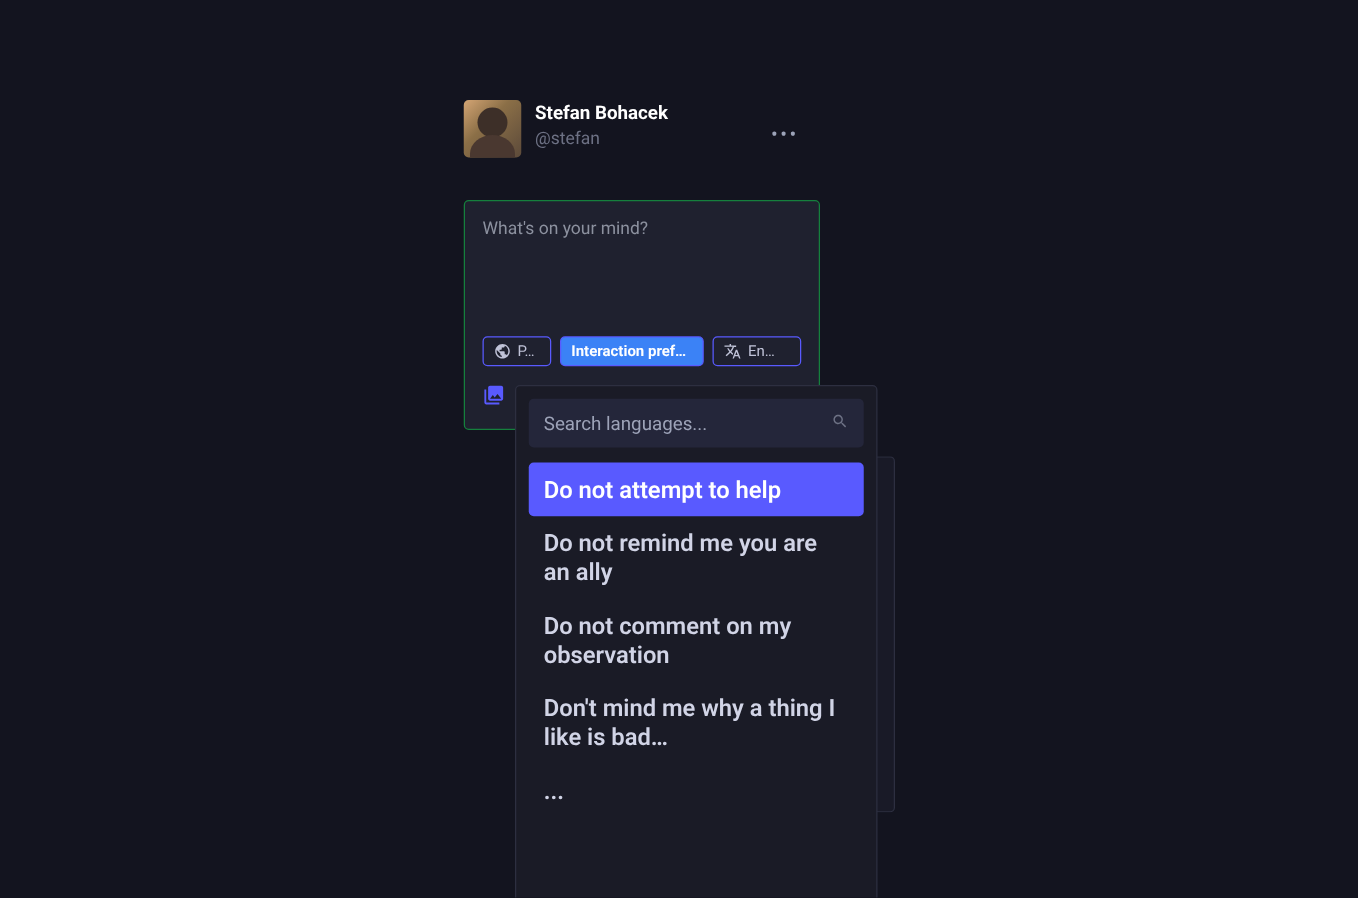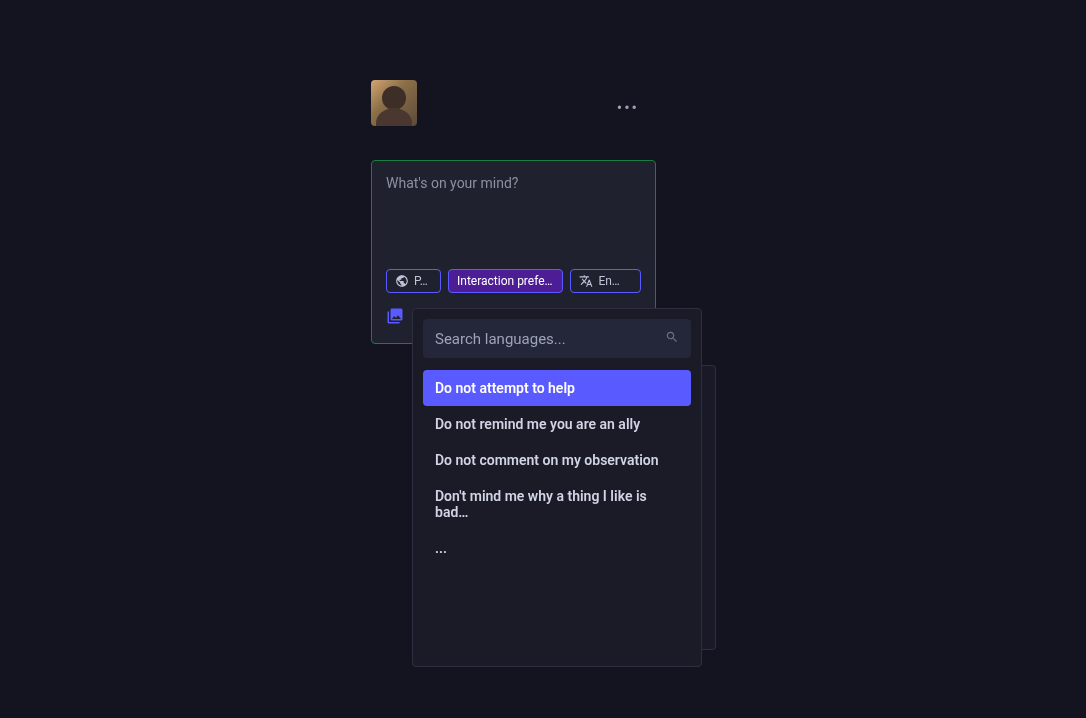--- a/index.html
+++ b/index.html
@@ -104,24 +104,24 @@
       border: 1px solid #595aff;
       border-radius: 4px;
       padding: 4px 8px;
       font-size: 12px;
       color: #c0c3d8;
       cursor: pointer;
       white-space: nowrap;
       overflow: hidden;
     }
     .pill.active {
-      background-color: #4c1d95;
+      background-color: #3b82f6;
       border-color: #595aff;
       color: #ffffff;
-      font-weight: 400;
+      font-weight: 700;
     }
     .pill-text {
       overflow: hidden;
       text-overflow: ellipsis;
     }
     .pill-privacy {
       width: 56px;
     }
     .pill-interaction {
       width: 118px;
@@ -171,21 +171,21 @@
       color: #6d7184;
     }
     .option-list {
       display: flex;
       flex-direction: column;
       gap: 0;
     }
     .option-item {
       padding: 10px 12px;
       color: #d1d4e6;
-      font-size: 14px;
+      font-size: 19px;
       font-weight: 600;
       border-radius: 4px;
       cursor: pointer;
     }
     .option-item.selected {
       background-color: #595aff;
       color: #ffffff;
     }
     .dropdown-spacer {
       height: 90px;
@@ -201,20 +201,24 @@
       border-left: none;
       border-radius: 0 4px 4px 0;
     }
   </style>
 </head>
 <body>
 
 <div class="compose-container">
   <div class="header">
     <div class="avatar"></div>
+    <div class="user-info">
+      <span class="display-name">Stefan Bohacek</span>
+      <span class="handle">@stefan</span>
+    </div>
     <div class="more-button">•••</div>
   </div>
 
   <div class="compose-box">
     <div class="compose-textarea">What's on your mind?</div>
 
     <div class="pill-row">
       <div class="pill pill-privacy">
         <svg class="icon-svg" viewBox="0 0 24 24">
           <path d="M12 2C6.48 2 2 6.48 2 12s4.48 10 10 10 10-4.48 10-10S17.52 2 12 2zm-1 17.93c-3.95-.49-7-3.85-7-7.93 0-.62.08-1.21.21-1.79L9 15v1c0 1.1.9 2 2 2v1.93zm6.9-2.54c-.26-.81-1-1.39-1.9-1.39h-1v-3c0-.55-.45-1-1-1H8v-2h2c.55 0 1-.45 1-1V7h2c1.1 0 2-.9 2-2v-.41c2.93 1.19 5 4.06 5 7.41 0 2.08-.8 3.97-2.1 5.39z"></path>

